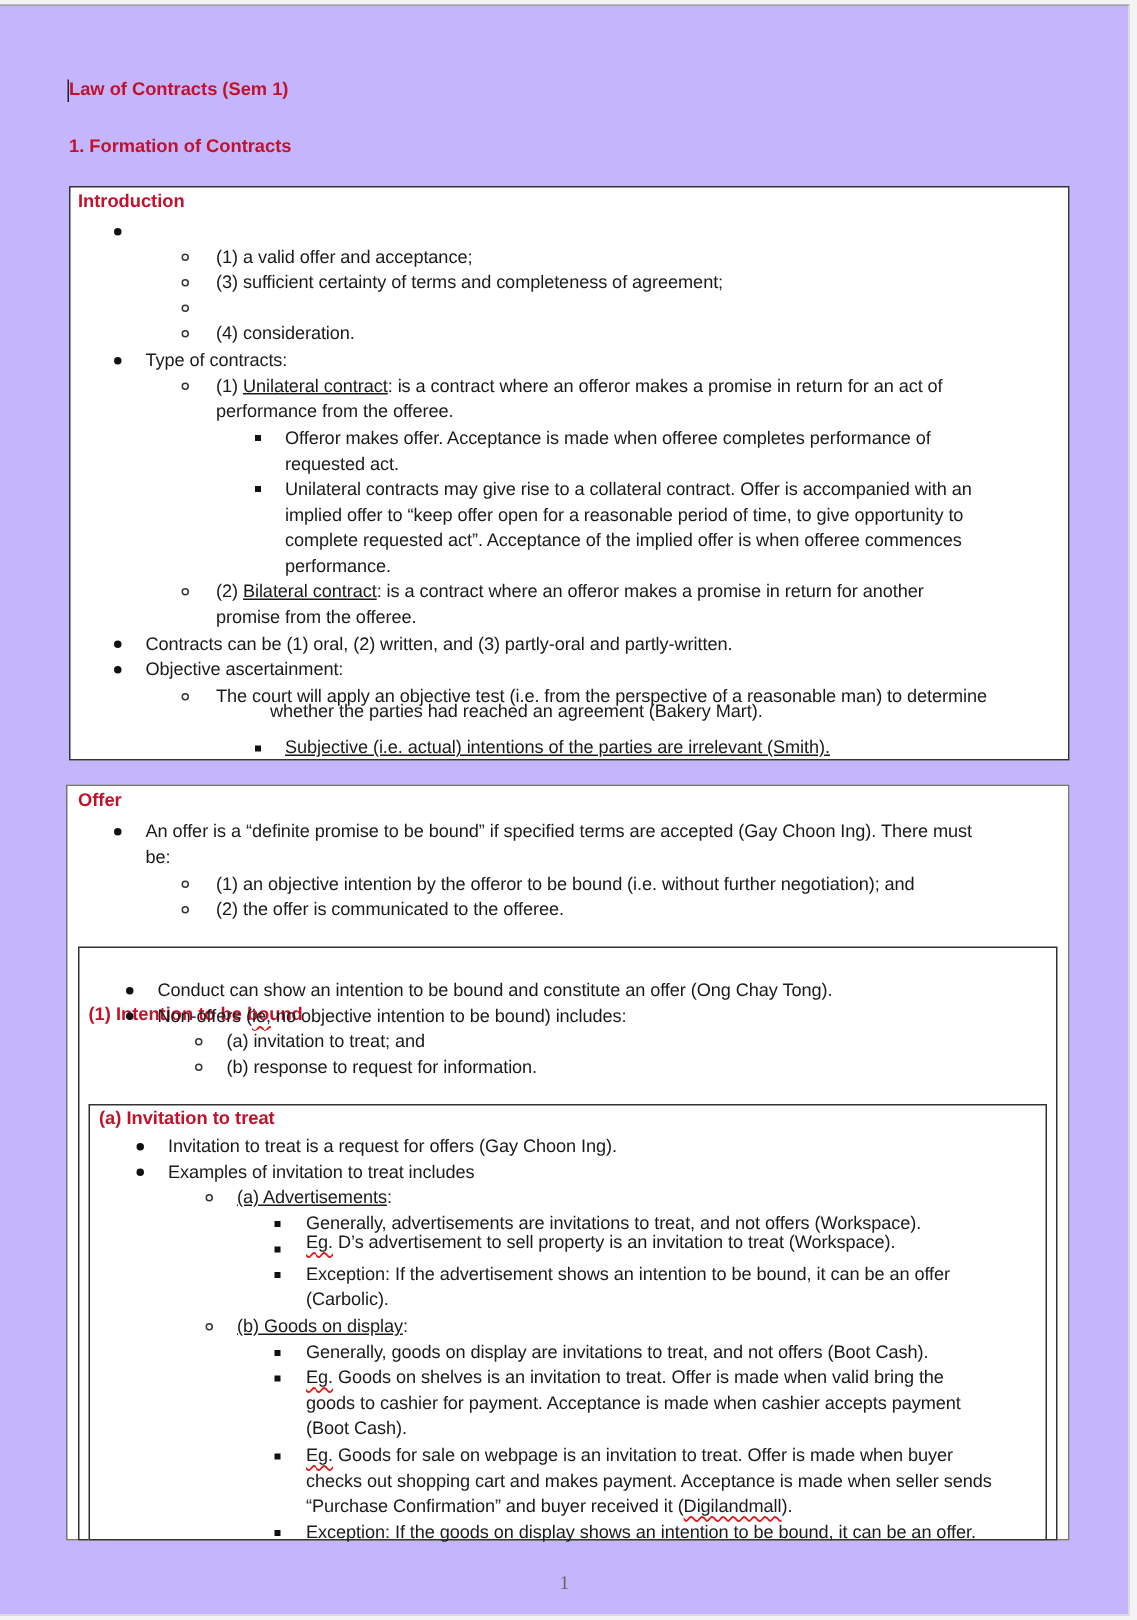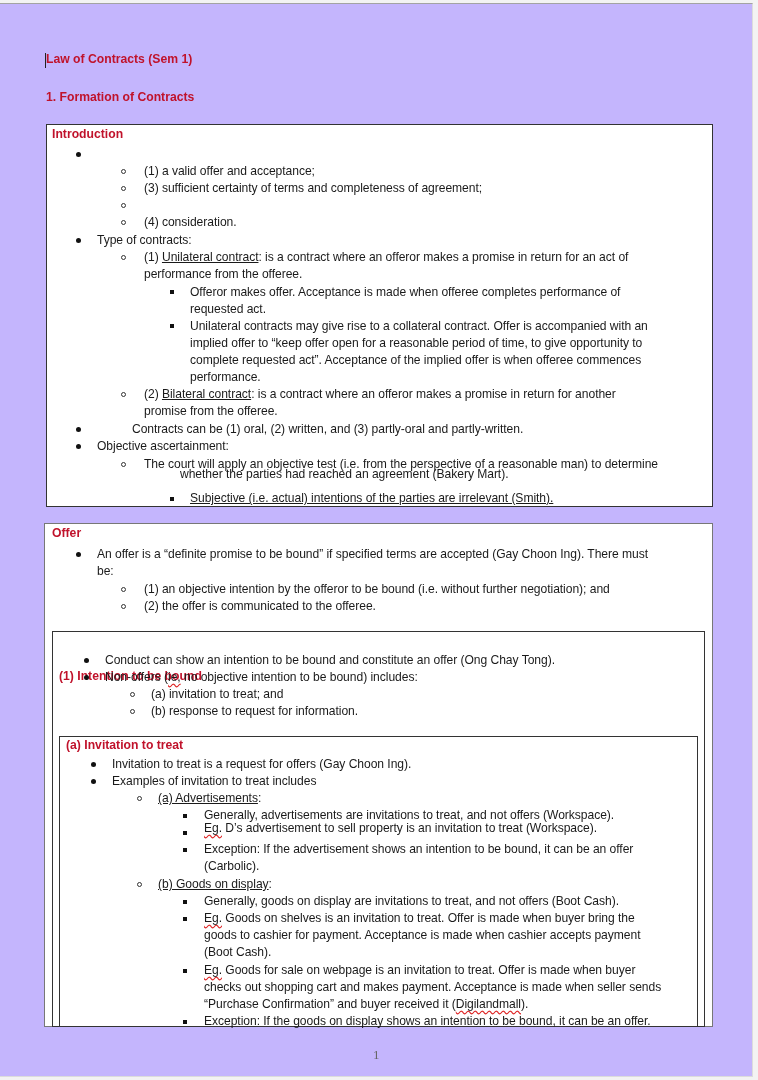--- a/index.html
+++ b/index.html
@@ -66,21 +66,21 @@
   <div class="line" style="left:190px; top:297px;">requested act.</div>
   <span class="sq" style="left:170px; top:320px;"></span>
   <div class="line" style="left:190px; top:314px;">Unilateral contracts may give rise to a collateral contract. Offer is accompanied with an</div>
   <div class="line" style="left:190px; top:331px;">implied offer to “keep offer open for a reasonable period of time, to give opportunity to</div>
   <div class="line" style="left:190px; top:348px;">complete requested act”. Acceptance of the implied offer is when offeree commences</div>
   <div class="line" style="left:190px; top:365px;">performance.</div>
   <span class="circ" style="left:121px; top:388px;"></span>
   <div class="line" style="left:144px; top:382px;"><span>(2) </span><u>Bilateral contract</u><span>: is a contract where an offeror makes a promise in return for another</span></div>
   <div class="line" style="left:144px; top:399px;">promise from the offeree.</div>
   <span class="dot" style="left:76px; top:423px;"></span>
-  <div class="line" style="left:97px; top:417px;margin-left:35px;">Contracts can be (1) oral, (2) written, and (3) partly-oral and partly-written.</div>
+  <div class="line" style="left:97px; top:417px;">Contracts can be (1) oral, (2) written, and (3) partly-oral and partly-written.</div>
   <span class="dot" style="left:76px; top:440px;"></span>
   <div class="line" style="left:97px; top:434px;">Objective ascertainment:</div>
   <span class="circ" style="left:121px; top:458px;"></span>
   <div class="line" style="left:144px; top:452px;">The court will apply an objective test (i.e. from the perspective of a reasonable man) to determine</div>
   <div class="line" style="left:144px; top:462px;margin-left:36px;">whether the parties had reached an agreement (Bakery Mart).</div>
   <span class="sq" style="left:170px; top:493px;"></span>
   <div class="line" style="left:190px; top:486px;text-decoration:underline;">Subjective (i.e. actual) intentions of the parties are irrelevant (Smith).</div>
 
   <div class="box gray" style="left:44px; top:519px; width:669px; height:504px;"></div>
   <div class="box-title" style="left:52px; top:522px;">Offer</div>
@@ -116,21 +116,21 @@
   <span class="sq" style="left:183px; top:827px;"></span>
   <div class="line" style="left:204px; top:816px;"><span class="squiggle">Eg.</span><span> D’s advertisement to sell property is an invitation to treat (Workspace).</span></div>
   <span class="sq" style="left:183px; top:844px;"></span>
   <div class="line" style="left:204px; top:837px;">Exception: If the advertisement shows an intention to be bound, it can be an offer</div>
   <div class="line" style="left:204px; top:854px;">(Carbolic).</div>
   <span class="circ" style="left:137px; top:878px;"></span>
   <div class="line" style="left:158px; top:872px;"><u>(b) Goods on display</u><span>:</span></div>
   <span class="sq" style="left:183px; top:896px;"></span>
   <div class="line" style="left:204px; top:889px;">Generally, goods on display are invitations to treat, and not offers (Boot Cash).</div>
   <span class="sq" style="left:183px; top:913px;"></span>
-  <div class="line" style="left:204px; top:906px;"><span class="squiggle">Eg.</span><span> Goods on shelves is an invitation to treat. Offer is made when buyer bring the</span></div>
+  <div class="line" style="left:204px; top:906px;"><span class="squiggle">Eg.</span><span> Goods on shelves is an invitation to treat. Offer is made when valid bring the</span></div>
   <div class="line" style="left:204px; top:923px;">goods to cashier for payment. Acceptance is made when cashier accepts payment</div>
   <div class="line" style="left:204px; top:940px;">(Boot Cash).</div>
   <span class="sq" style="left:183px; top:965px;"></span>
   <div class="line" style="left:204px; top:958px;"><span class="squiggle">Eg.</span><span> Goods for sale on webpage is an invitation to treat. Offer is made when buyer</span></div>
   <div class="line" style="left:204px; top:975px;">checks out shopping cart and makes payment. Acceptance is made when seller sends</div>
   <div class="line" style="left:204px; top:992px;"><span>“Purchase Confirmation” and buyer received it (</span><span class="squiggle">Digilandmall</span><span>).</span></div>
   <span class="sq" style="left:183px; top:1016px;"></span>
   <div class="line" style="left:204px; top:1009px;">Exception: If the goods on display shows an intention to be bound, it can be an offer.</div>
 
   <div class="page-num">1</div>

